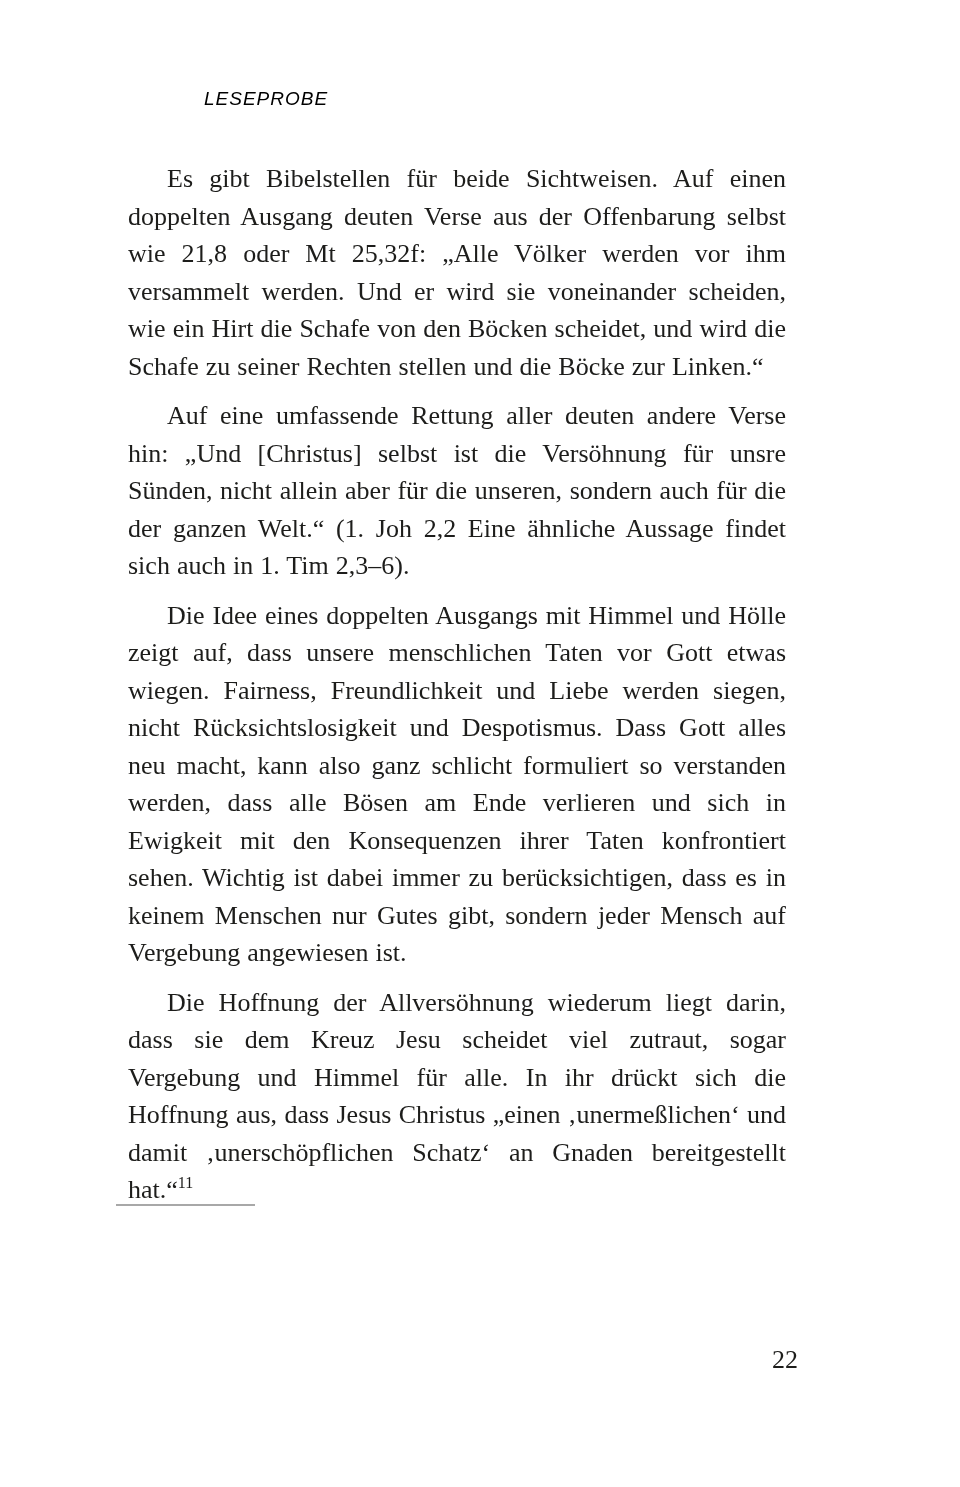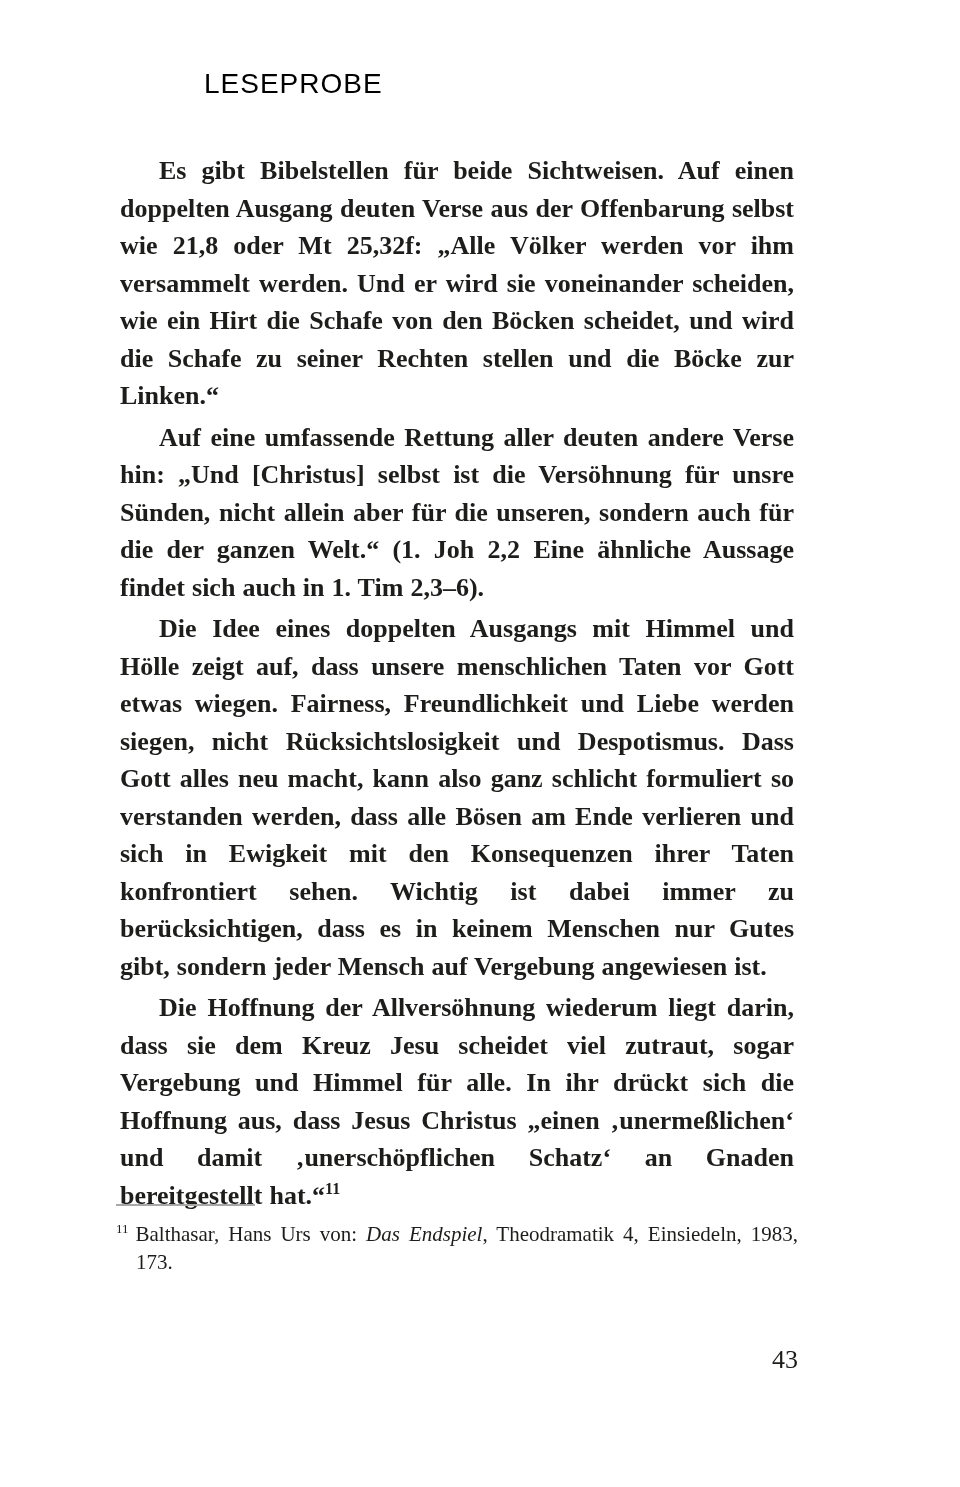--- a/index.html
+++ b/index.html
@@ -12,43 +12,43 @@
     position: relative;
     width: 960px;
     height: 1487px;
     background: #ffffff;
     color: #1d1d1b;
     overflow: hidden;
   }
   .running-head {
     position: absolute;
     left: 204px;
-    top: 68px;
+    top: 88px;
     font-family: "Liberation Sans", sans-serif;
-    font-size: 28px;
+    font-size: 19px;
     letter-spacing: 1px;
     color: #000000;
     white-space: nowrap;
+    font-style: italic;
   }
   .text-block {
     position: absolute;
     left: 116px;
     top: 148px;
     width: 682px;
     font-size: 26px;
     line-height: 37.5px;
     text-align: justify;
     hyphens: auto;
     -webkit-hyphens: auto;
     word-spacing: 0.02em;
   }
   .para {
-    margin: 4px;
+    margin: 12px;
     text-indent: 39px;
-    font-weight: bold;
   }
   .fn-ref {
     font-size: 16px;
     line-height: 0;
     vertical-align: super;
     letter-spacing: 0;
   }
   .footnote-area {
     position: absolute;
     left: 116px;
@@ -99,18 +99,17 @@
 
   <div class="text-block" lang="de">
     <p class="para">Es gibt Bibelstellen für beide Sichtweisen. Auf einen doppelten Ausgang deuten Verse aus der Offenbarung selbst wie 21,8 oder Mt 25,32f: „Alle Völker werden vor ihm versammelt werden. Und er wird sie voneinander scheiden, wie ein Hirt die Schafe von den Böcken scheidet, und wird die Schafe zu seiner Rechten stellen und die Böcke zur Linken.“</p>
     <p class="para">Auf eine umfassende Rettung aller deuten andere Verse hin: „Und [Christus] selbst ist die Versöhnung für unsre Sünden, nicht allein aber für die unseren, sondern auch für die der ganzen Welt.“ (1. Joh 2,2 Eine ähnliche Aussage findet sich auch in 1. Tim 2,3–6).</p>
     <p class="para">Die Idee eines doppelten Ausgangs mit Himmel und Hölle zeigt auf, dass unsere menschlichen Taten vor Gott etwas wiegen. Fairness, Freundlichkeit und Liebe werden siegen, nicht Rücksichtslosigkeit und Despotismus. Dass Gott alles neu macht, kann also ganz schlicht formuliert so verstanden werden, dass alle Bösen am Ende verlieren und sich in Ewigkeit mit den Konsequenzen ihrer Taten konfrontiert sehen. Wichtig ist dabei immer zu berücksichtigen, dass es in keinem Menschen nur Gutes gibt, sondern jeder Mensch auf Vergebung angewiesen ist.</p>
     <p class="para"><span>Die Hoffnung der Allversöhnung wiederum liegt darin, dass sie dem Kreuz Jesu scheidet viel zutraut, sogar Vergebung und Himmel für alle. In ihr drückt sich die Hoffnung aus, dass Jesus Christus „einen ‚unermeßlichen‘ und damit ‚unerschöpflichen Schatz‘ an Gnaden bereitgestellt hat.“</span><sup class="fn-ref">11</sup></p>
   </div>
 
   <div class="footnote-area">
     <div class="fn-rule"></div>
-    <div class="fn-text" lang="de"><sup class="fn-marker">11</sup><span>Balthasar, Hans Urs von: </span><span class="fn-work">Das Endspiel</span><span>, Theodramatik 4, Einsiedeln, 1983, 173.</span></div>
   </div>
 
-  <div class="page-number">43</div>
+  <div class="page-number">22</div>
 
 </div>
 
 </body></html>

